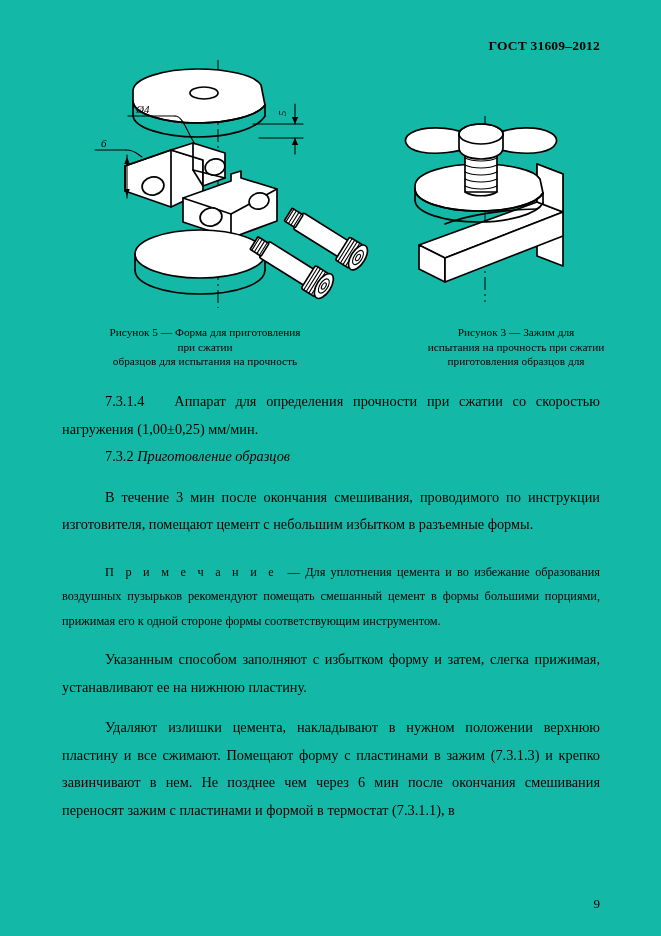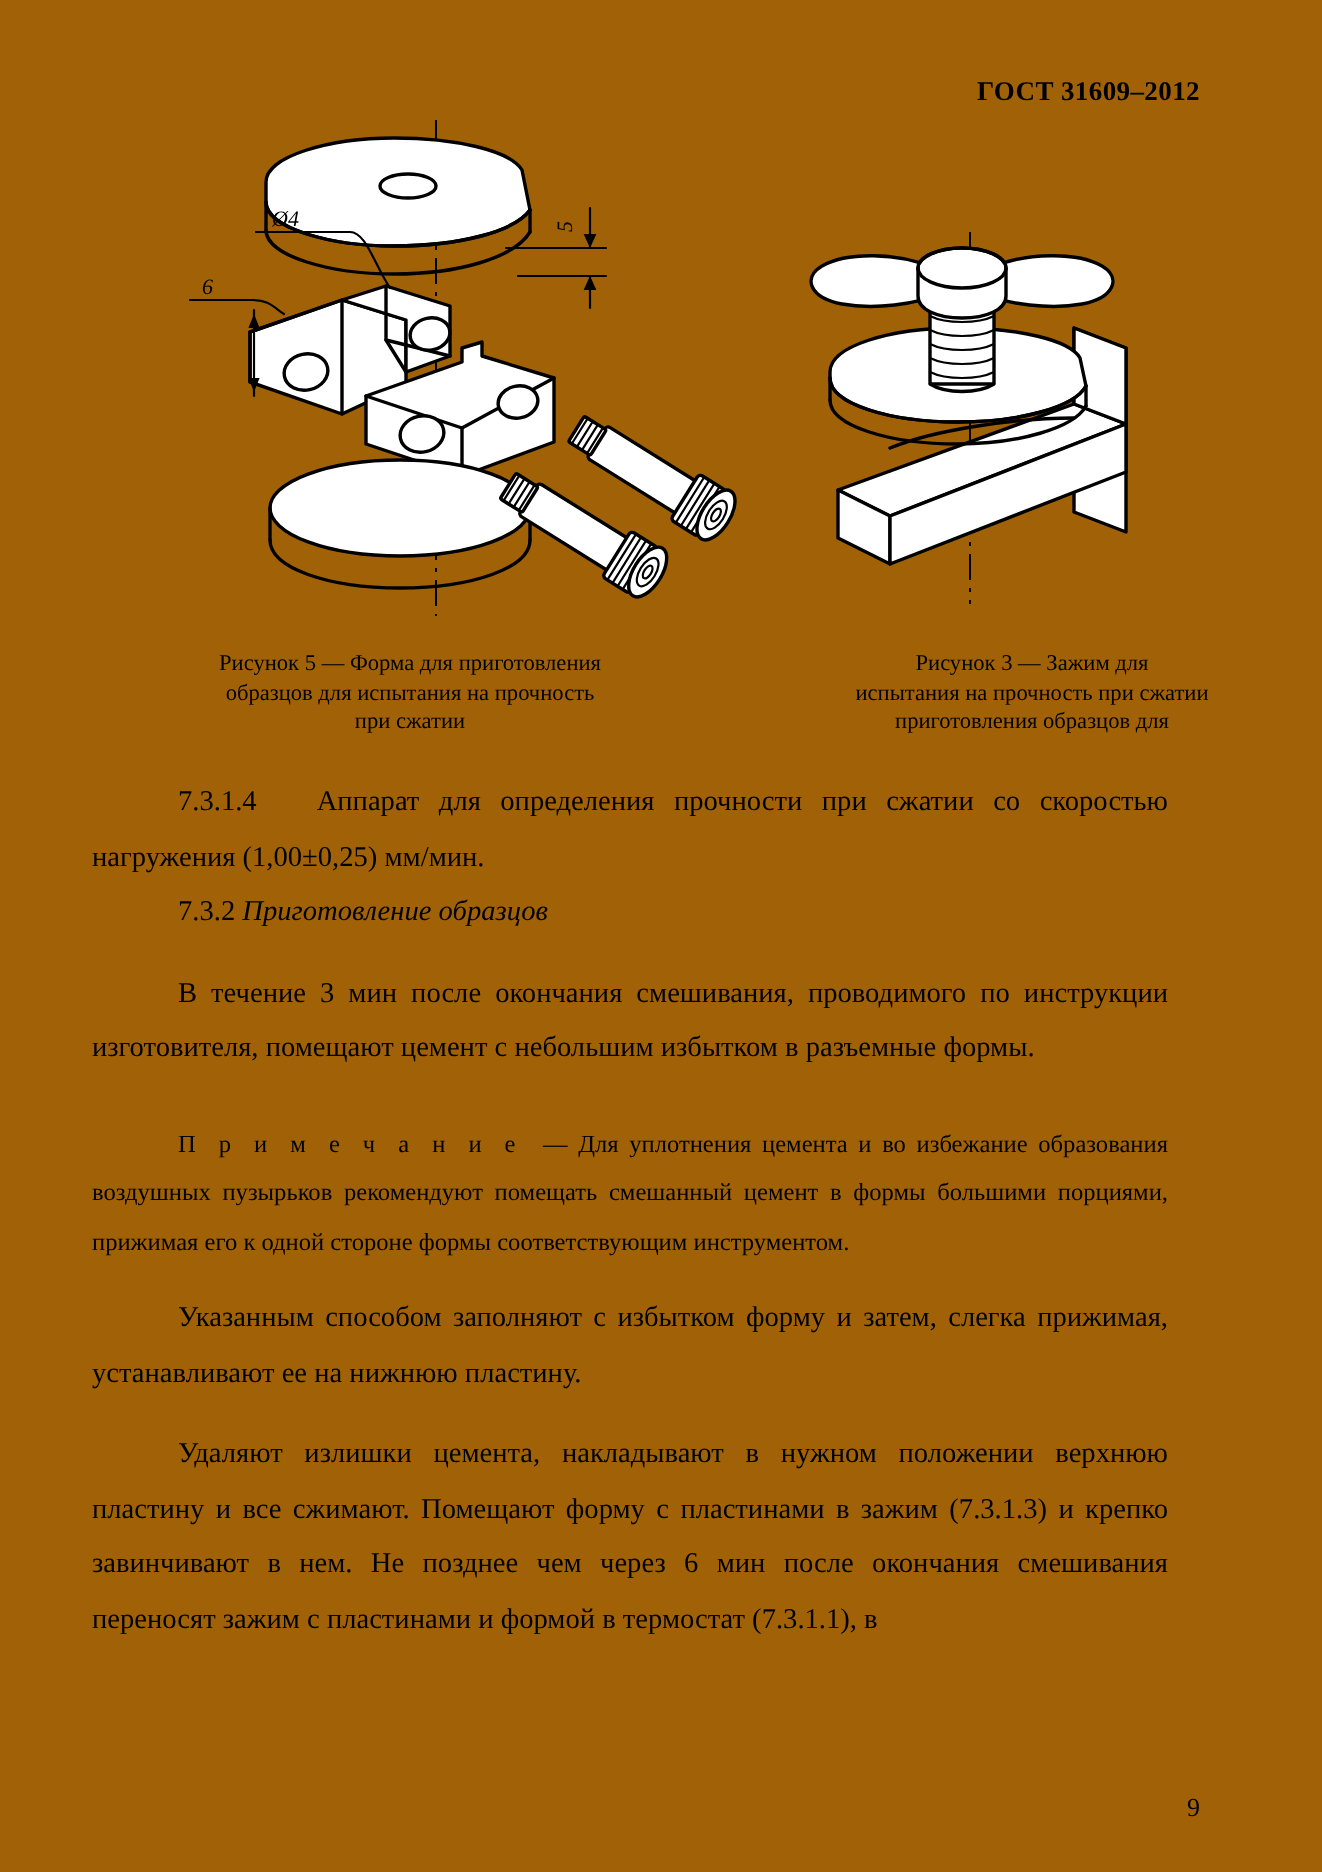--- a/index.html
+++ b/index.html
@@ -8,21 +8,21 @@
     background: #ffffff;
   }
   body {
     font-family: "Liberation Serif", "DejaVu Serif", serif;
     color: #000000;
   }
   #page {
     position: relative;
     width: 661px;
     height: 936px;
-    background: #a16207;
+    background: #14b8a6;
     overflow: hidden;
   }
 
   
   .header {
     position: absolute;
     top: 38px;
     right: 61px;
     font-size: 13.5px;
     font-weight: bold;
@@ -60,21 +60,21 @@
     font-size: 11.3px;
     line-height: 14.6px;
     text-align: center;
   }
   .cap-left  { left: 62px;  top: 325px; width: 286px; }
   .cap-right { left: 372px; top: 325px; width: 288px; }
 
   
   .body-block {
     position: absolute;
-    left: 46px;
+    left: 62px;
     top: 388px;
     width: 538px;
   }
   p.para {
     margin: 0;
     font-size: 14.3px;
     line-height: 27.5px;
     text-align: justify;
     text-indent: 43px;
     hyphens: none;
@@ -296,22 +296,22 @@
           <ellipse class="wht" cx="84" cy="20" rx="22" ry="10"></ellipse>
           <path class="wht" d="M 62 20 L 62 34 C 62 41, 72 45, 84 45 C 96 45, 106 41, 106 34 L 106 20"></path>
           <ellipse class="ln" cx="84" cy="20" rx="22" ry="10"></ellipse>
         </g>
       </svg>
     </div>
   </div>
 
   <div class="caption cap-left">
     <div>Рисунок 5 — Форма для приготовления</div>
+    <div>при сжатии</div>
     <div>образцов для испытания на прочность</div>
-    <div>при сжатии</div>
   </div>
 
   <div class="caption cap-right">
     <div>Рисунок 3 — Зажим для</div>
     <div>испытания на прочность при сжатии</div>
     <div>приготовления образцов для</div>
   </div>
 
   <div class="body-block">
 

